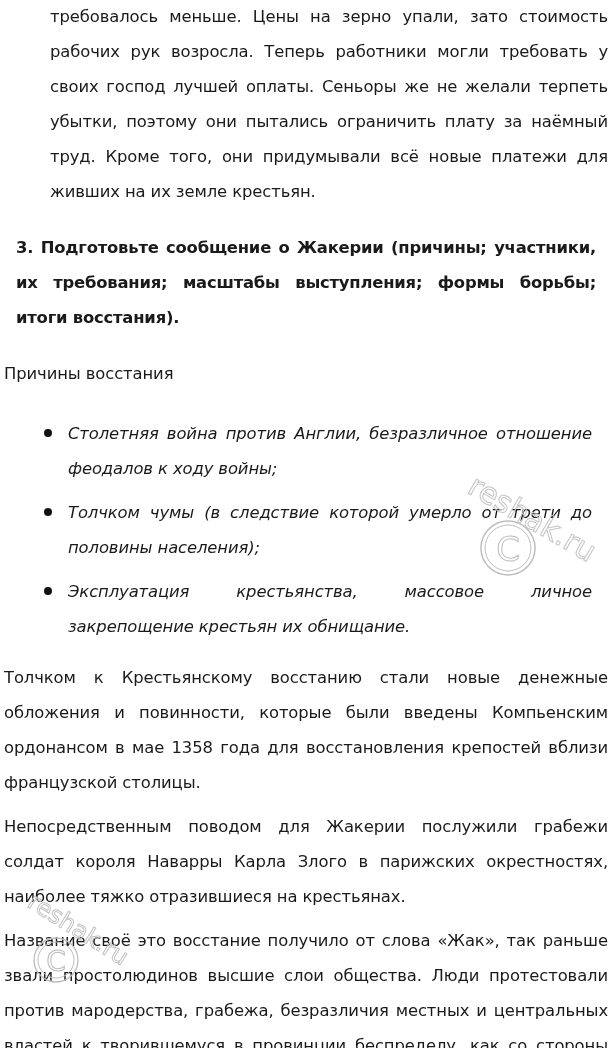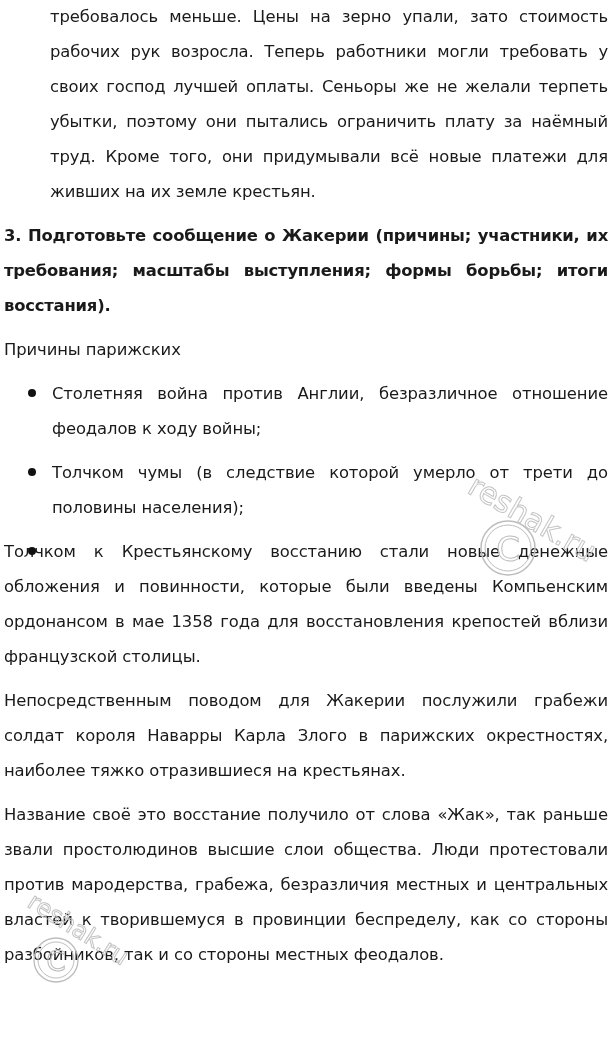--- a/index.html
+++ b/index.html
@@ -8,24 +8,24 @@
     font-family: "DejaVu Sans", sans-serif;
     color: #1a1a1a;
   }
   .page { position: absolute; left: 0; top: 0; width: 612px; }
   .p {
     font-size: 16.4px; line-height: 35px; margin: 0; padding: 0 4px 0 4px;
     text-align: justify; letter-spacing: -0.1px;
   }
   .p-last { text-align-last: left; }
   .q {
-    font-weight: bold; font-size: 16.4px; line-height: 35px; margin: 0;
+    font-weight: bold; font-size: 16.4px; line-height: 35px; margin: 12px;
     padding: 0 4px; text-align: justify; letter-spacing: -0.2px;
   }
-  ul.bullets { list-style: none; margin: 0; padding: 0; }
+  ul.bullets { list-style: none; margin: 16px; padding: 0; font-style: italic; }
   ul.bullets li {
     position: relative; padding-left: 52px; padding-right: 4px;
     font-size: 16.4px; line-height: 35px; text-align: justify;
     letter-spacing: -0.1px; margin-bottom: 9px;
   }
   ul.bullets li .dot {
     position: absolute; left: 28px; top: 13px; width: 8px; height: 8px;
     border-radius: 50%; background: #111;
   }
   .gap { height: 9px; }
@@ -36,26 +36,26 @@
   .wm svg { display: block; }
 </style>
 </head>
 <body>
 
 <div class="page">
   <p class="p p-last" style="margin-top:-1px;margin-left:46px;">требовалось меньше. Цены на зерно упали, зато стоимость рабочих рук возросла. Теперь работники могли требовать у своих господ лучшей оплаты. Сеньоры же не желали терпеть убытки, поэтому они пытались ограничить плату за наёмный труд. Кроме того, они придумывали всё новые платежи для живших на их земле крестьян.</p>
   <div class="gap"></div>
   <p class="q">3. Подготовьте сообщение о Жакерии (причины; участники, их требования; масштабы выступления; формы борьбы; итоги восстания).</p>
   <div class="gap"></div>
-  <p class="p">Причины парижских</p>
+  <p class="p">Причины восстания</p>
   <div class="gap"></div>
   <ul class="bullets">
     <li><span class="dot"></span><span>Столетняя война против Англии, безразличное отношение феодалов к ходу войны;</span></li>
     <li><span class="dot"></span><span>Толчком чумы (в следствие которой умерло от трети до половины населения);</span></li>
-    <li><span class="dot"></span></li>
+    <li><span class="dot"></span><span>Эксплуатация крестьянства, массовое личное закрепощение крестьян их обнищание.</span></li>
   </ul>
   <p class="p p-last">Толчком к Крестьянскому восстанию стали новые денежные обложения и повинности, которые были введены Компьенским ордонансом в мае 1358 года для восстановления крепостей вблизи французской столицы.</p>
   <div class="gap"></div>
   <p class="p p-last">Непосредственным поводом для Жакерии послужили грабежи солдат короля Наварры Карла Злого в парижских окрестностях, наиболее тяжко отразившиеся на крестьянах.</p>
   <div class="gap"></div>
   <p class="p p-last">Название своё это восстание получило от слова «Жак», так раньше звали простолюдинов высшие слои общества. Люди протестовали против мародерства, грабежа, безразличия местных и центральных властей к творившемуся в провинции беспределу, как со стороны разбойников, так и со стороны местных феодалов.</p>
 </div>
 
 <div class="wm" style="left:460px; top:470px;">
   <svg width="150" height="120" viewBox="0 0 150 120">

